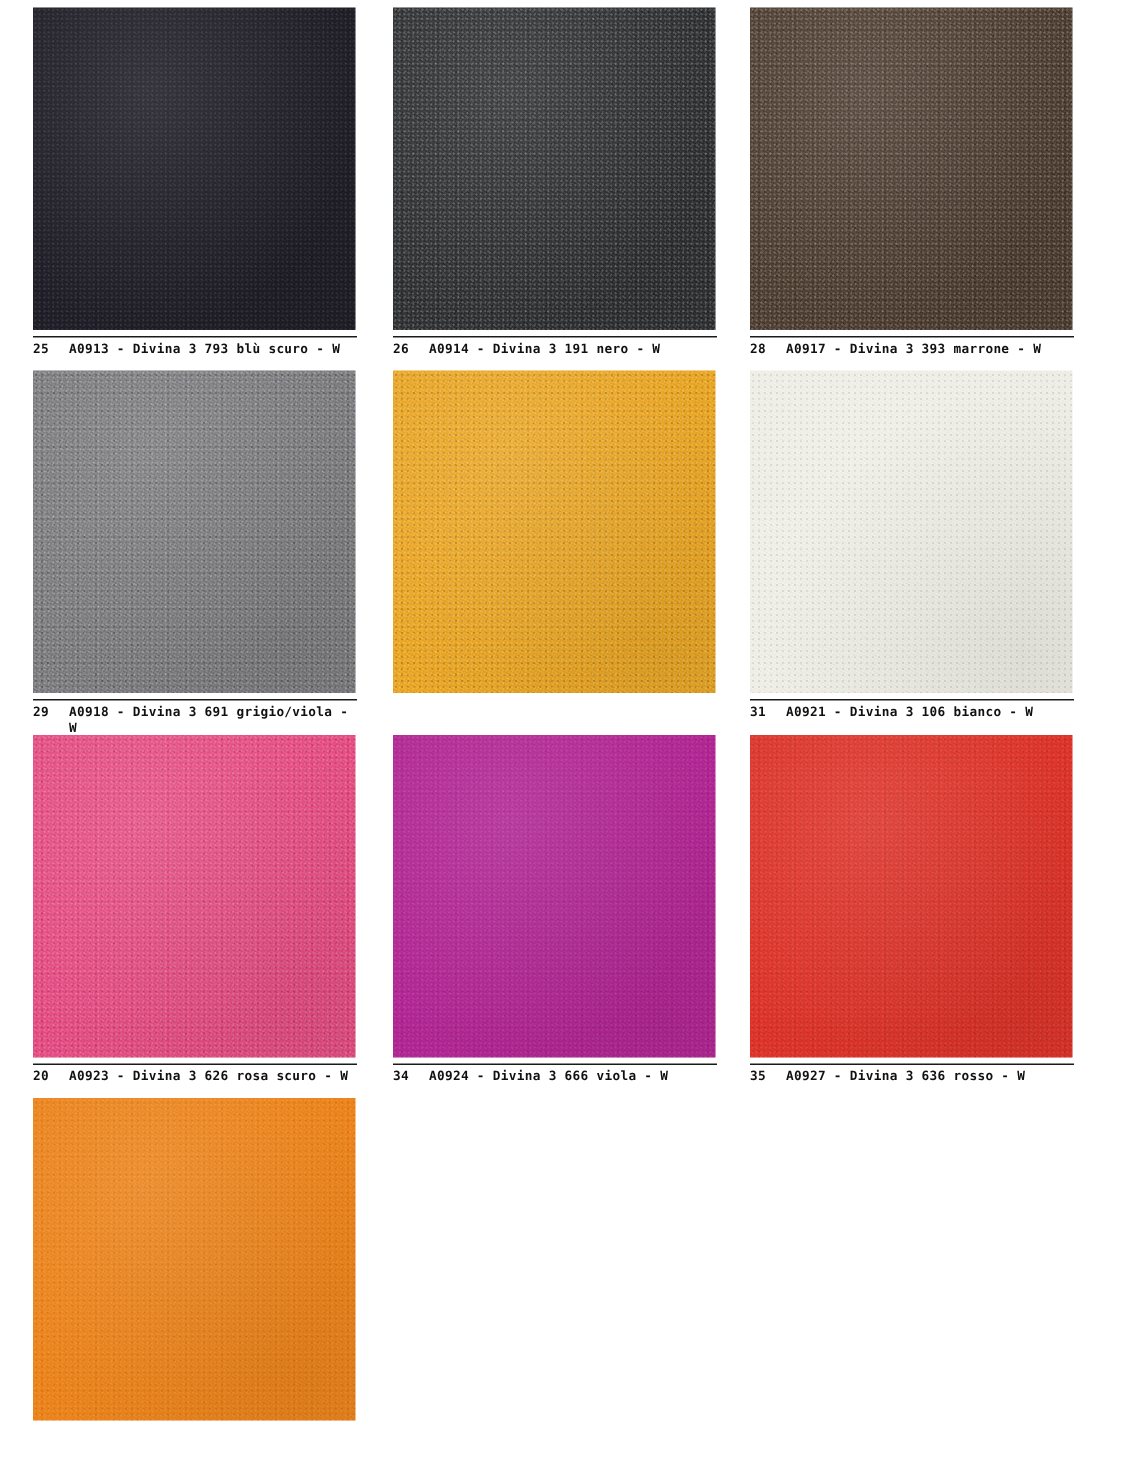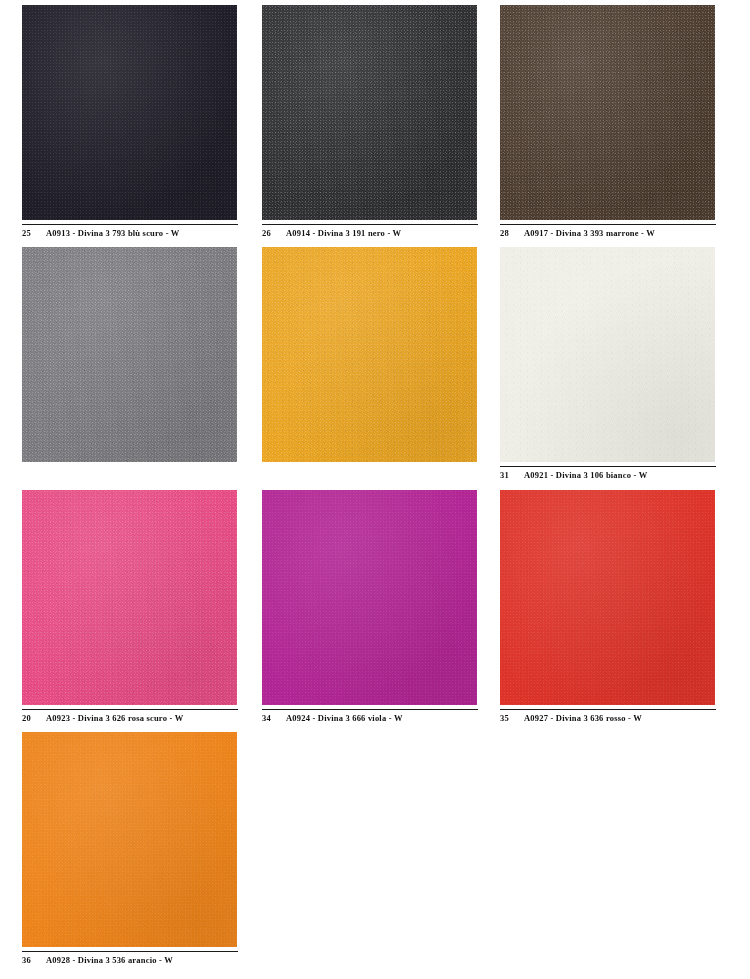--- a/index.html
+++ b/index.html
@@ -20,21 +20,20 @@
     height: 979px;
     background: #ffffff;
   }
 
   .swatch-grid {
     display: grid;
     grid-template-columns: 240px 238px 240px;
     grid-template-rows: 242px 243px 242px 243px;
     padding: 5px 18px 0 22px;
     box-sizing: border-box;
-    font-family: Liberation Serif, serif;
   }
 
   .swatch-cell {
     position: relative;
   }
 
   .swatch-chip {
     width: 215px;
     height: 215px;
     position: relative;
@@ -148,20 +147,24 @@
           <span class="swatch-label">A0917 - Divina 3 393 marrone - W</span>
         </div>
       </div>
       <div class="swatch-cell">
         <div class="swatch-chip noise-high" style="background-color: rgb(124, 124, 128);">
           <div class="tex t1"></div>
           <div class="tex t2"></div>
           <div class="tex t3"></div>
           <div class="tex sheen"></div>
         </div>
+        <div class="swatch-caption">
+          <span class="swatch-index">29</span>
+          <span class="swatch-label">A0918 - Divina 3 691 grigio/viola - W</span>
+        </div>
       </div>
       <div class="swatch-cell">
         <div class="swatch-chip noise-med" style="background-color: rgb(240, 168, 31);">
           <div class="tex t1"></div>
           <div class="tex t2"></div>
           <div class="tex t3"></div>
           <div class="tex sheen"></div>
         </div>
       </div>
       <div class="swatch-cell">
@@ -212,19 +215,15 @@
           <span class="swatch-label">A0927 - Divina 3 636 rosso - W</span>
         </div>
       </div>
       <div class="swatch-cell">
         <div class="swatch-chip noise-low" style="background-color: rgb(240, 132, 24);">
           <div class="tex t1"></div>
           <div class="tex t2"></div>
           <div class="tex t3"></div>
           <div class="tex sheen"></div>
         </div>
-        <div class="swatch-caption">
-          <span class="swatch-index">36</span>
-          <span class="swatch-label">A0928 - Divina 3 536 arancio - W</span>
-        </div>
       </div>
     </div>
 </div>
 
 </body></html>

